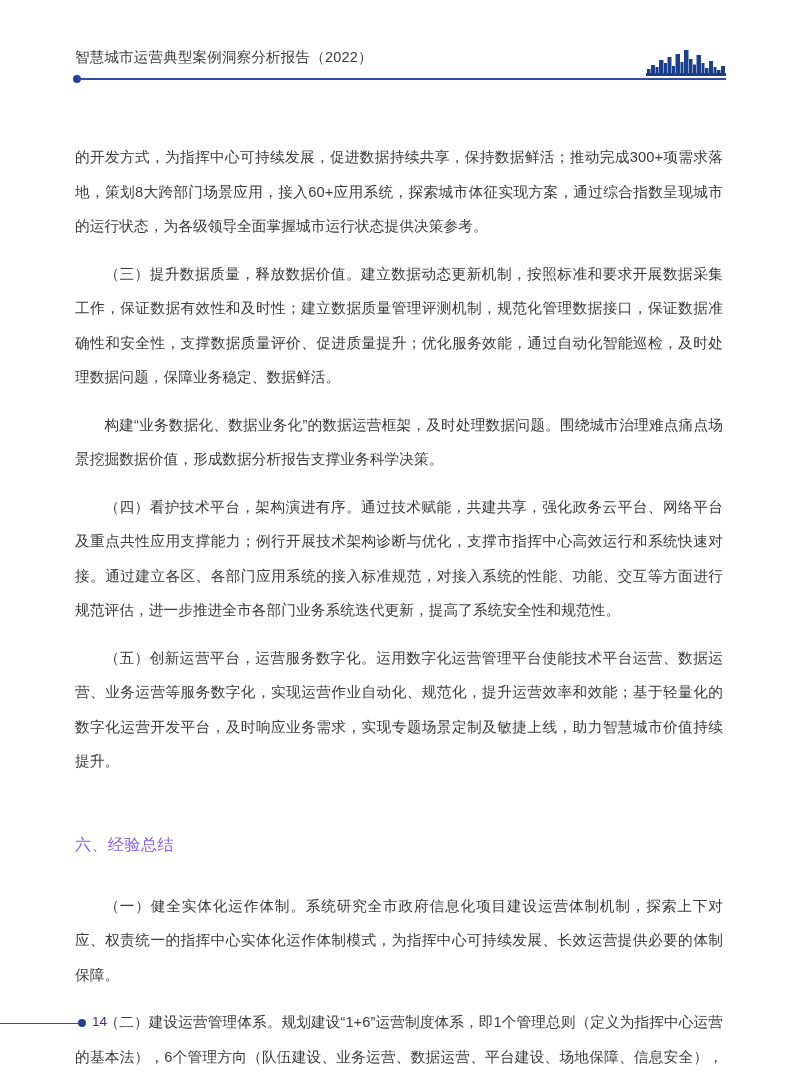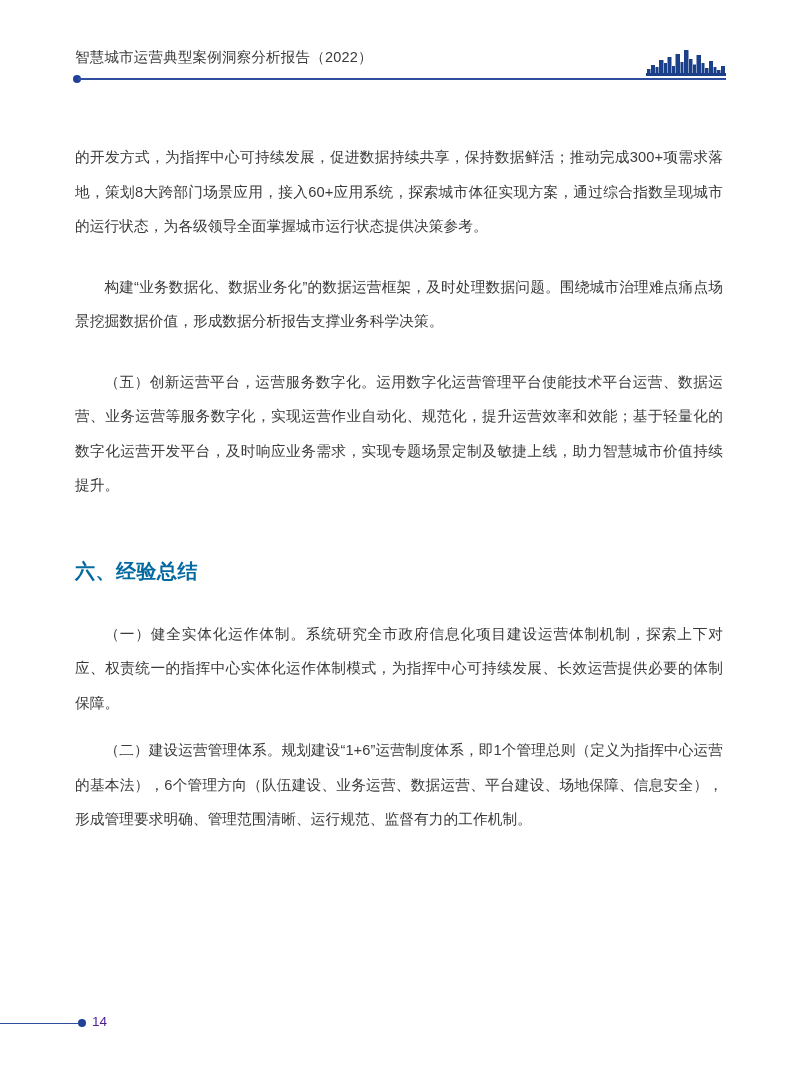--- a/index.html
+++ b/index.html
@@ -91,23 +91,23 @@
     margin-bottom: 0;
   }
 
   .para.indent { text-indent: 2em; }
 
   .spacer-sm { height: 13px; }
   .spacer-md { height: 13px; }
 
   
   .section-heading {
-    font-size: 20px;
-    font-weight: bold;
-    color: #0369a1;
+    font-size: 16px;
+    font-weight: normal;
+    color: #8b5cf6;
     line-height: 1;
     letter-spacing: 0.5px;
   }
 
   .heading-block-top { height: 58px; }
   .heading-block-bottom { height: 36px; }
 
   .footer-rule {
     position: absolute;
     left: 0px;
@@ -173,25 +173,27 @@
         </g>
       </svg>
     </div>
   </div>
 
   <div class="content">
 
     <p class="para">的开发方式，为指挥中心可持续发展，促进数据持续共享，保持数据鲜活；推动完成300+项需求落地，策划8大跨部门场景应用，接入60+应用系统，探索城市体征实现方案，通过综合指数呈现城市的运行状态，为各级领导全面掌握城市运行状态提供决策参考。</p>
     <div class="spacer-sm"></div>
 
+    <p class="para indent">（三）提升数据质量，释放数据价值。建立数据动态更新机制，按照标准和要求开展数据采集工作，保证数据有效性和及时性；建立数据质量管理评测机制，规范化管理数据接口，保证数据准确性和安全性，支撑数据质量评价、促进质量提升；优化服务效能，通过自动化智能巡检，及时处理数据问题，保障业务稳定、数据鲜活。</p>
     <div class="spacer-sm"></div>
 
     <p class="para indent">构建“业务数据化、数据业务化”的数据运营框架，及时处理数据问题。围绕城市治理难点痛点场景挖掘数据价值，形成数据分析报告支撑业务科学决策。</p>
     <div class="spacer-sm"></div>
 
+    <p class="para indent">（四）看护技术平台，架构演进有序。通过技术赋能，共建共享，强化政务云平台、网络平台及重点共性应用支撑能力；例行开展技术架构诊断与优化，支撑市指挥中心高效运行和系统快速对接。通过建立各区、各部门应用系统的接入标准规范，对接入系统的性能、功能、交互等方面进行规范评估，进一步推进全市各部门业务系统迭代更新，提高了系统安全性和规范性。</p>
     <div class="spacer-sm"></div>
 
     <p class="para indent">（五）创新运营平台，运营服务数字化。运用数字化运营管理平台使能技术平台运营、数据运营、业务运营等服务数字化，实现运营作业自动化、规范化，提升运营效率和效能；基于轻量化的数字化运营开发平台，及时响应业务需求，实现专题场景定制及敏捷上线，助力智慧城市价值持续提升。</p>
 
     <div class="heading-block-top"></div>
 
     <h2 class="section-heading">六、经验总结</h2>
 
     <div class="heading-block-bottom"></div>
 

